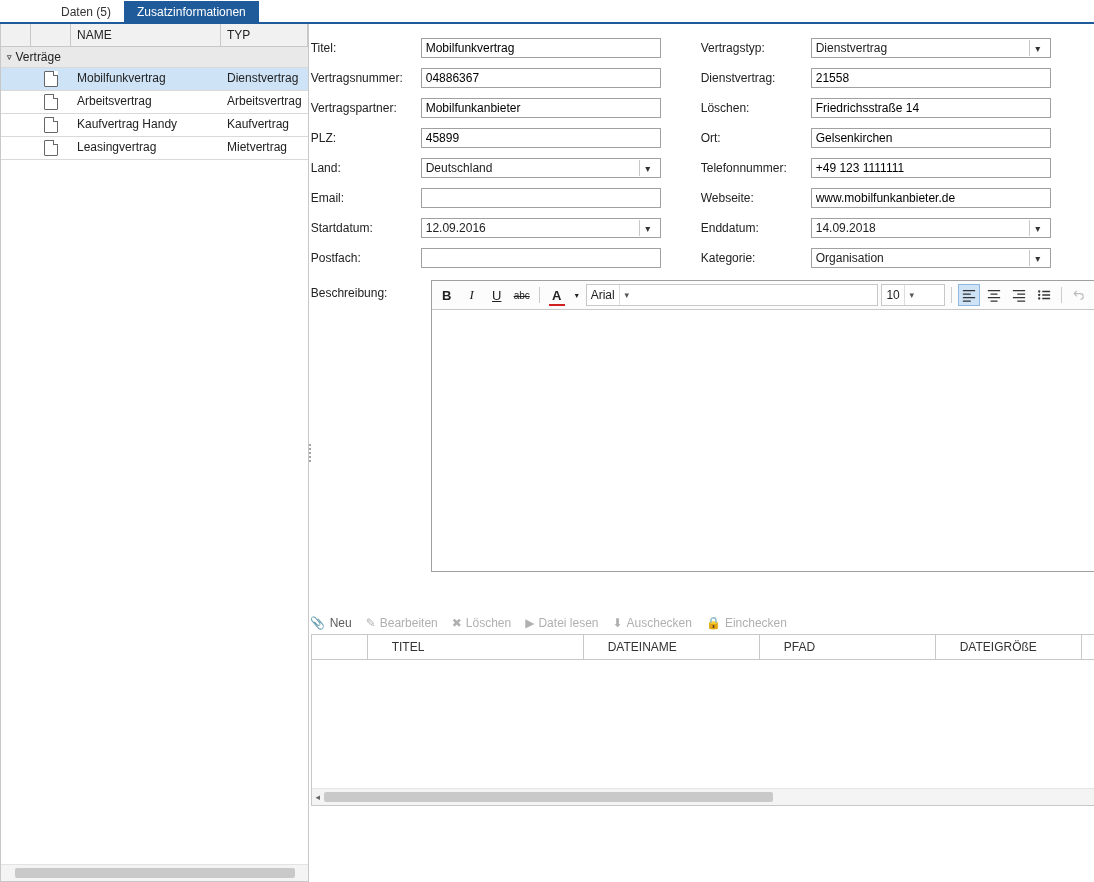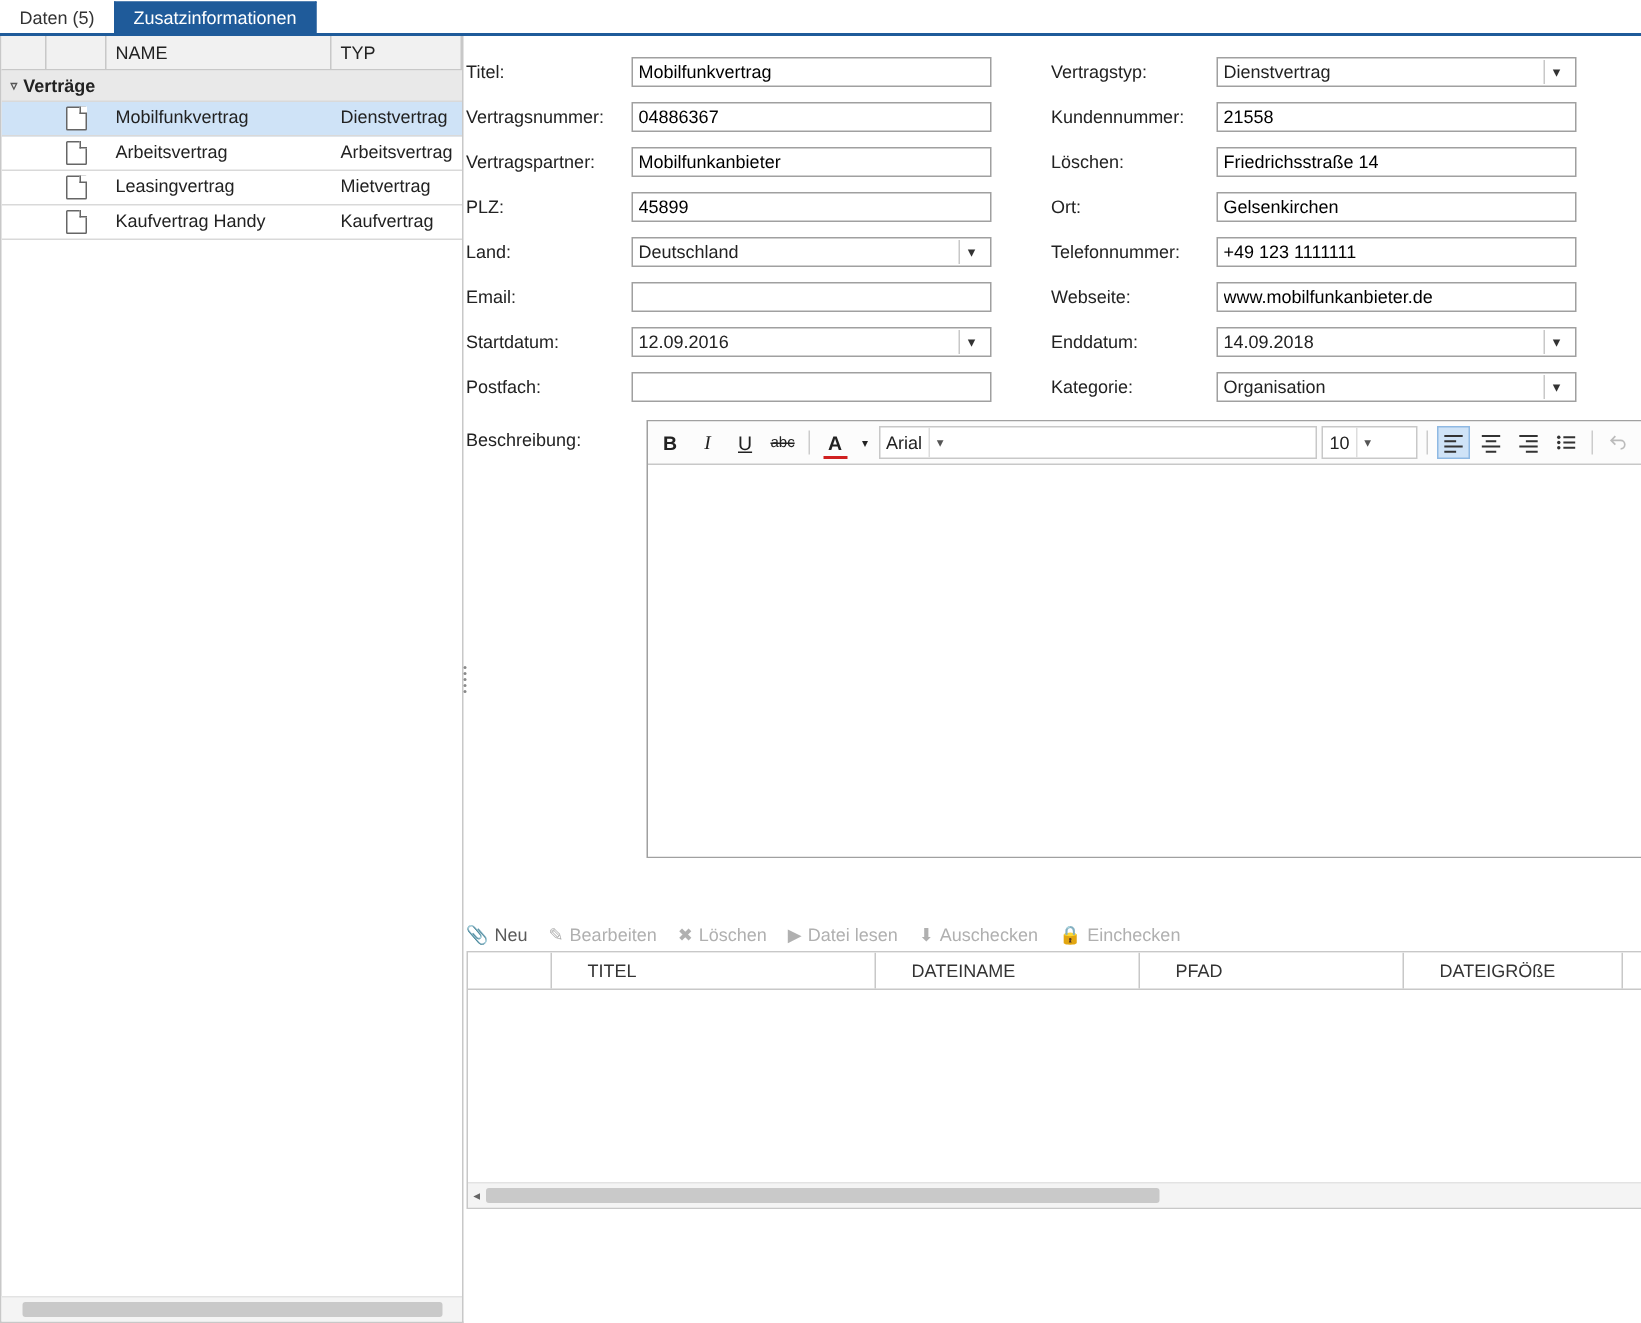--- a/index.html
+++ b/index.html
@@ -14,21 +14,21 @@
     --text:#222222;
     --muted:#888888;
     --scroll:#c9c9c9;
   }
   html,body{margin:0;padding:0;font-family:"Segoe UI",Tahoma,Arial,sans-serif;font-size:12px;color:var(--text);background:#fff;}
   body{width:1094px;height:882px;overflow:hidden;position:relative;}
   
   .tabs{display:flex;align-items:flex-end;height:22px;border-bottom:2px solid var(--blue);}
   .tab{padding:3px 12px;border:1px solid #fff;border-bottom:none;color:#333;cursor:default;background:#fff;}
   .tab.active{background:var(--blue);color:#fff;border-color:var(--blue);}
-  .tab:not(.active){color:#333;}
+  .tab:not(.active){color:#333;margin-left:48px;}
   
   .main{display:flex;height:calc(882px - 24px);}
   .west{width:333px;border:1px solid var(--border-light);border-top:none;display:flex;flex-direction:column;background:#fff;}
   .splitter{width:10px;display:flex;align-items:center;justify-content:center;cursor:col-resize;color:#999;}
   .splitter .dots{display:flex;flex-direction:column;gap:2px;}
   .splitter .dot{width:2px;height:2px;background:#888;border-radius:50%;}
   .east{flex:1;display:flex;flex-direction:column;padding:0 12px 0 0;}
   
   .grid-hdr{display:flex;background:var(--hdr-bg);border-bottom:1px solid var(--border-light);}
   .grid-hdr .cell{padding:4px 6px;border-right:1px solid var(--border-light);box-sizing:border-box;white-space:nowrap;overflow:hidden;}
@@ -99,21 +99,21 @@
   <div class="west">
     <div class="grid-hdr">
       <div class="cell col-ico"></div>
       <div class="cell col-ico2"></div>
       <div class="cell col-name">NAME</div>
       <div class="cell col-typ">TYP</div>
     </div>
     <div class="grid-body">
       <div class="group-row">
         <span class="tri">▿</span>
-        <span style="font-weight:700">Verträge</span>
+        <span style="font-weight:400">Verträge</span>
       </div>
       <div id="rows-container">
           <div class="row selected">
             <div class="cell col-ico"></div>
             <div class="cell col-ico2">
               <div class="doc-icon"></div>
             </div>
             <div class="cell col-name">Mobilfunkvertrag</div>
             <div class="cell col-typ">Dienstvertrag</div>
           </div>
@@ -123,30 +123,30 @@
               <div class="doc-icon"></div>
             </div>
             <div class="cell col-name">Arbeitsvertrag</div>
             <div class="cell col-typ">Arbeitsvertrag</div>
           </div>
           <div class="row">
             <div class="cell col-ico"></div>
             <div class="cell col-ico2">
               <div class="doc-icon"></div>
             </div>
-            <div class="cell col-name">Leasingvertrag</div>
-            <div class="cell col-typ">Mietvertrag</div>
+            <div class="cell col-name">Kaufvertrag Handy</div>
+            <div class="cell col-typ">Kaufvertrag</div>
           </div>
           <div class="row">
             <div class="cell col-ico"></div>
             <div class="cell col-ico2">
               <div class="doc-icon"></div>
             </div>
-            <div class="cell col-name">Kaufvertrag Handy</div>
-            <div class="cell col-typ">Kaufvertrag</div>
+            <div class="cell col-name">Leasingvertrag</div>
+            <div class="cell col-typ">Mietvertrag</div>
           </div>
         </div>
     </div>
     <div class="west-scroll">
       <div class="thumb"></div>
     </div>
   </div>
 
   <div class="splitter">
     <div class="dots">
@@ -167,21 +167,21 @@
       <div class="spacer"></div>
       <label>Vertragstyp:</label>
       <div class="sel">
         <span>Dienstvertrag</span>
         <span class="caret">▾</span>
       </div>
 
       <label>Vertragsnummer:</label>
       <input class="inp" value="04886367" style="">
       <div class="spacer"></div>
-      <label>Kundennummer:</label>
+      <label>Dienstvertrag:</label>
       <input class="inp" value="21558" style="">
 
       <label>Vertragspartner:</label>
       <input class="inp" value="Mobilfunkanbieter" style="">
       <div class="spacer"></div>
       <label>Löschen:</label>
       <input class="inp" value="Friedrichsstraße 14" style="">
 
       <label>PLZ:</label>
       <input class="inp" value="45899" style="">

